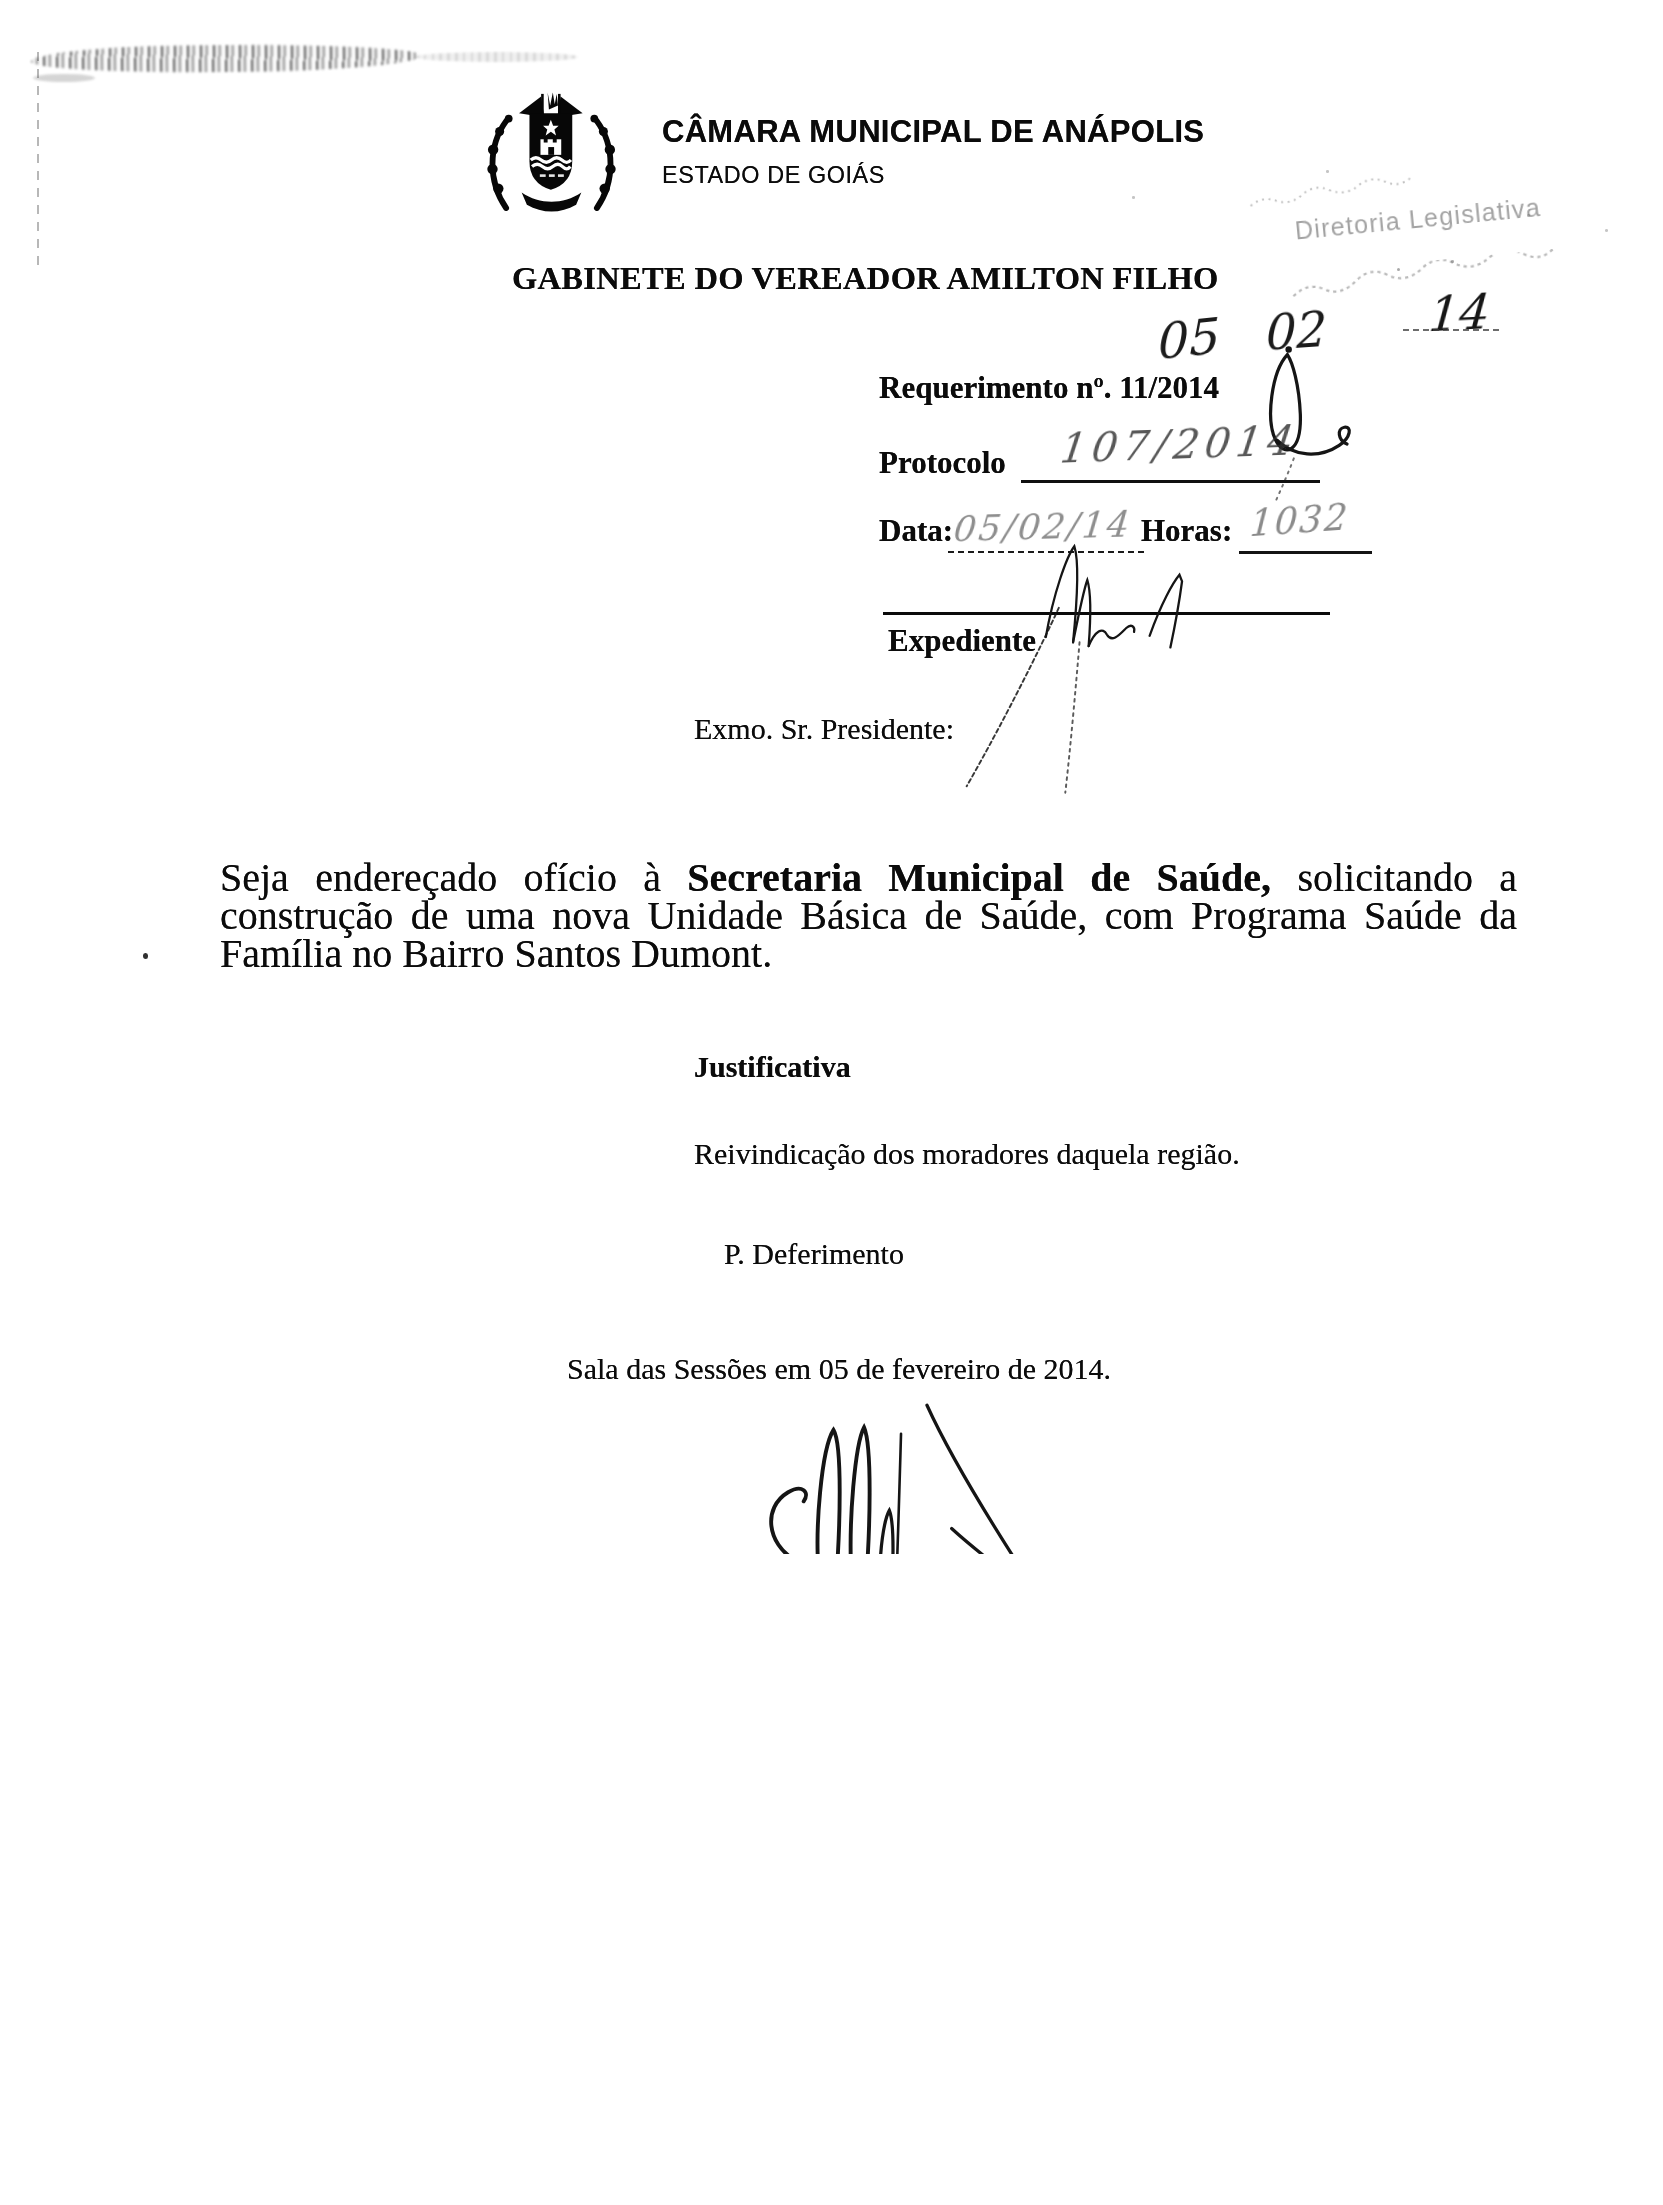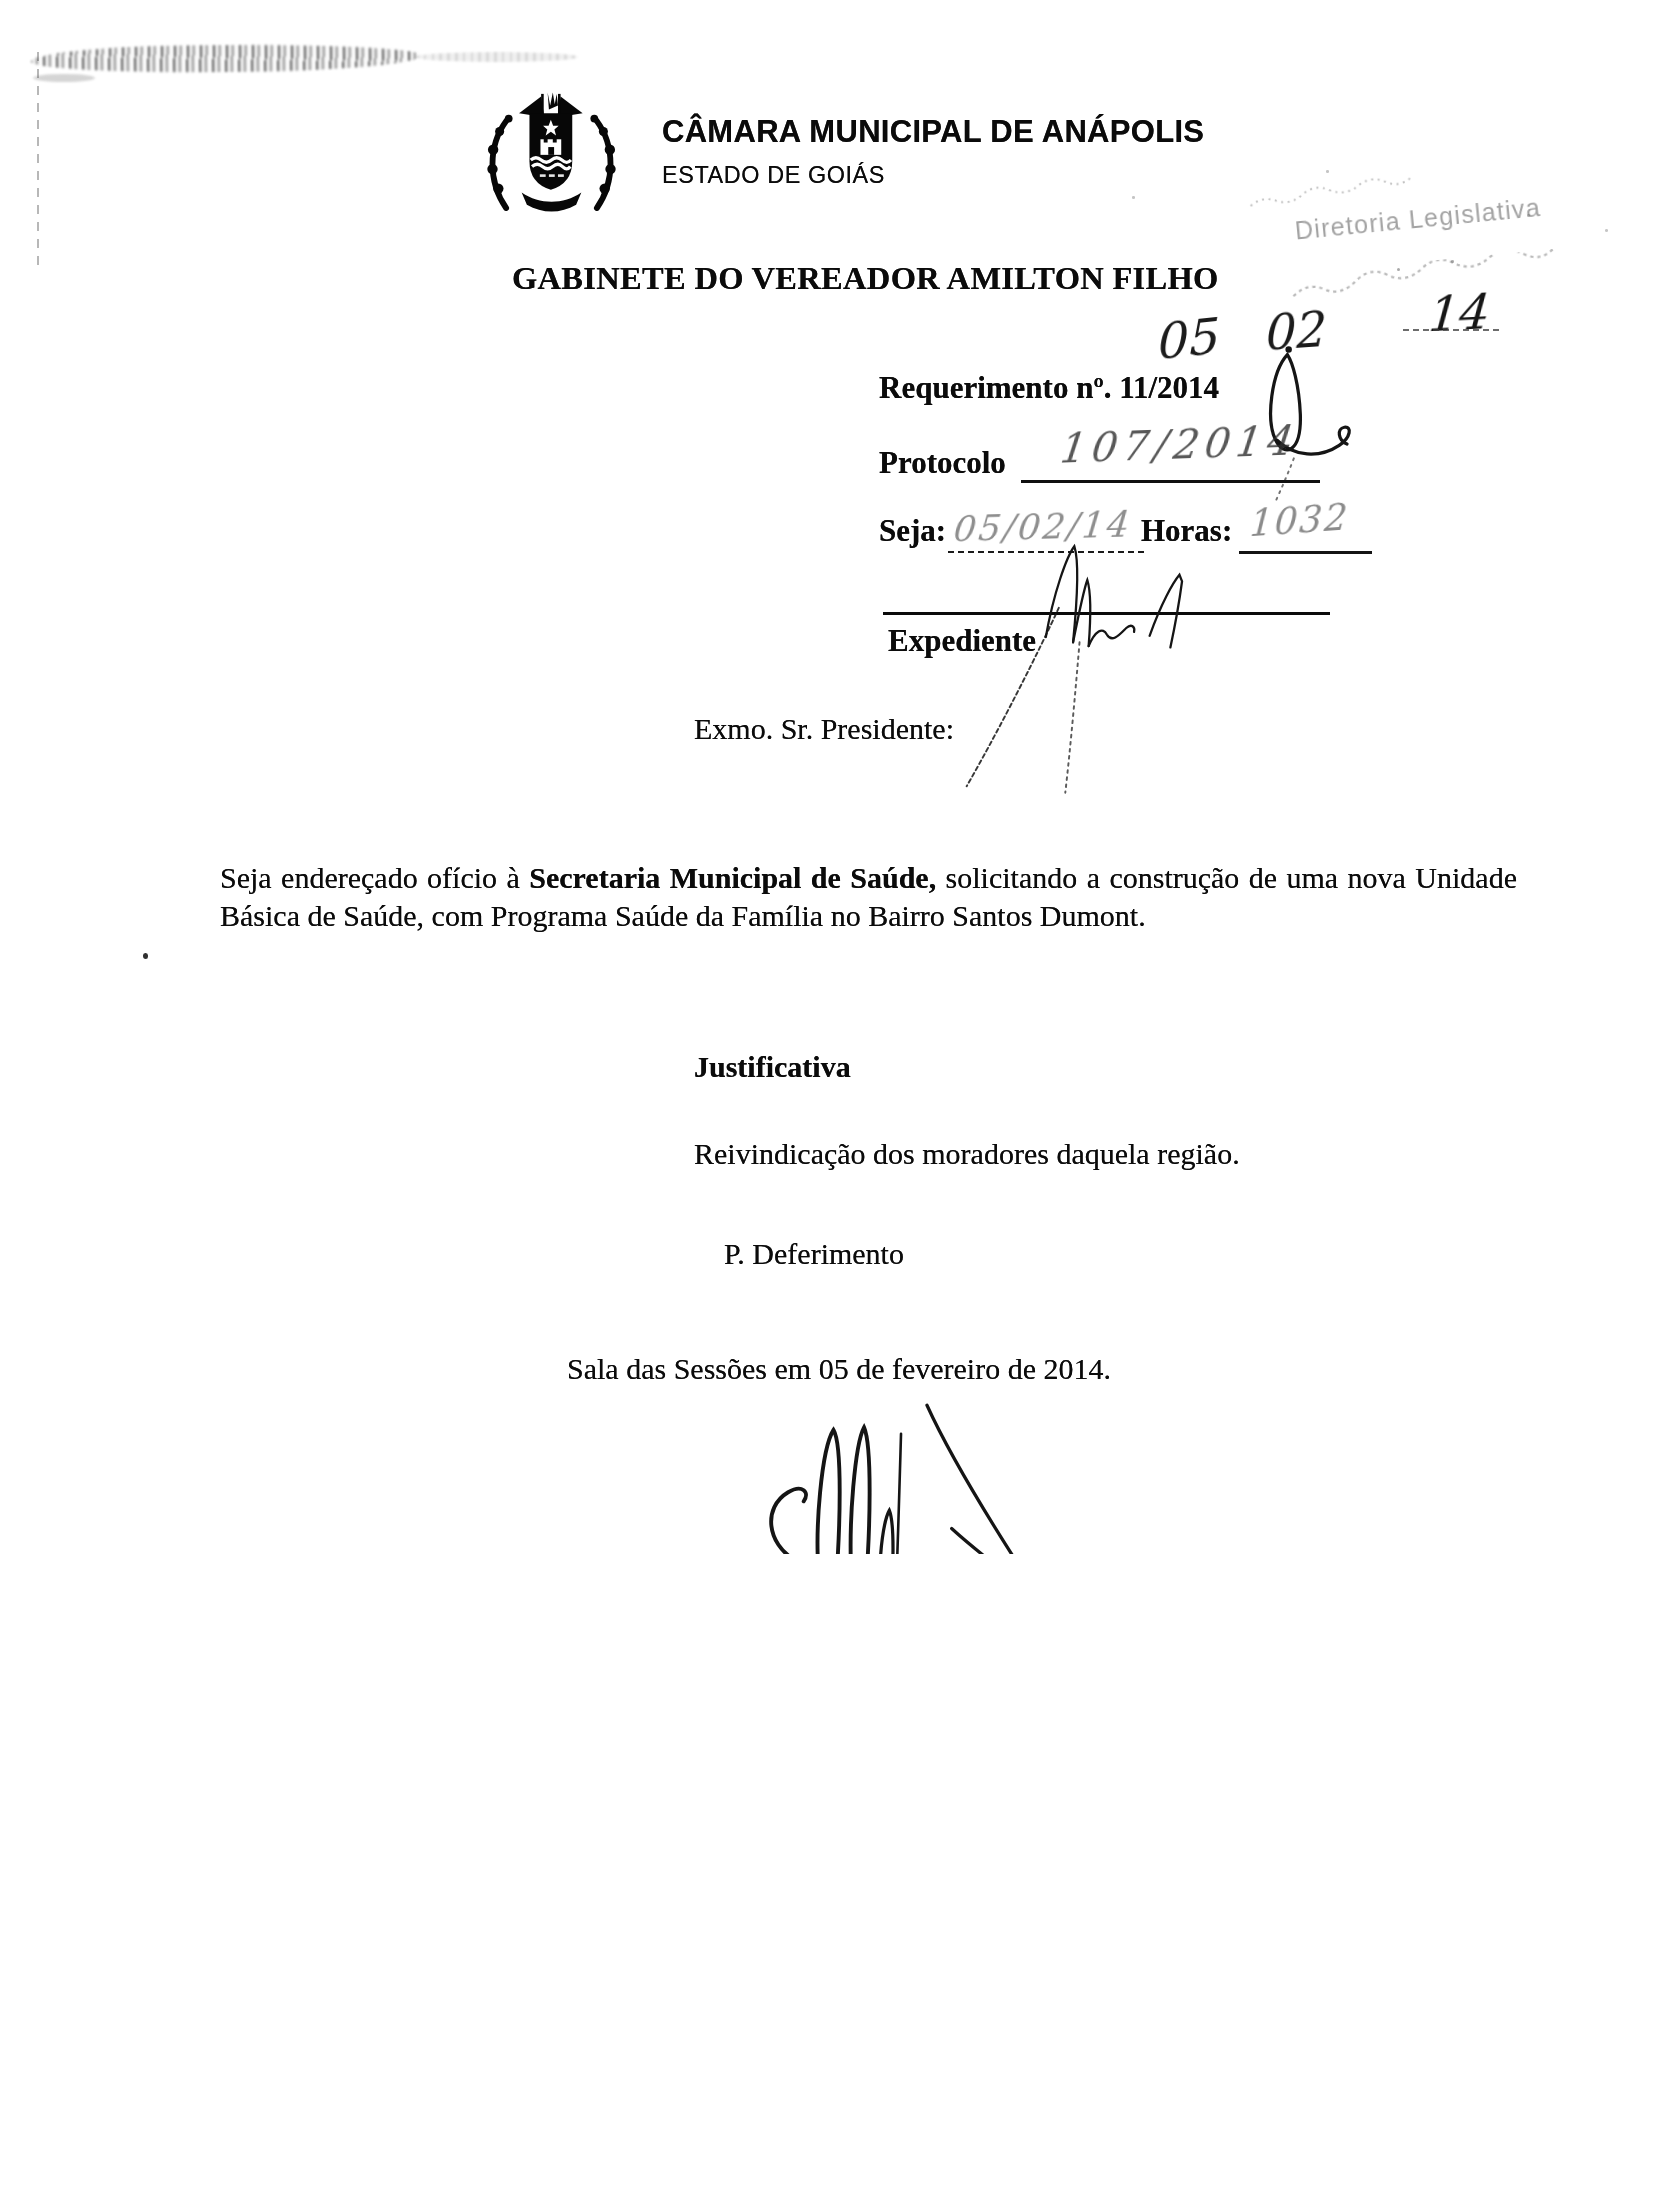--- a/index.html
+++ b/index.html
@@ -46,21 +46,21 @@
   .hw-protocol{left:1061px;top:421px;font-size:40px;letter-spacing:5.8px;transform:rotate(-2deg) skewX(-10deg);
     color:#2f2f2f;opacity:.8;filter:blur(0.3px);}
   .hw-date{left:954px;top:507px;font-size:35px;letter-spacing:2.6px;transform:rotate(-1.5deg) skewX(-8deg);
     color:#4a4a4a;opacity:.62;filter:blur(0.3px);}
   .hw-hours{left:1250px;top:500px;font-size:36px;letter-spacing:1.9px;transform:rotate(-4deg) skewX(-8deg);
     color:#454545;opacity:.62;filter:blur(0.3px);}
 
   
   .salutation{left:694px;top:712px;font-size:30px;}
   .intro{left:694px;top:786px;font-size:30px;}
-  .main-para{left:220px;top:859px;width:1297px;font-size:30px;line-height:38px;text-align:justify;}
+  .main-para{left:220px;top:859px;width:1297px;font-size:40px;line-height:38px;text-align:justify;}
   .just-head{left:694px;top:1050px;font-size:30px;}
   .just-text{left:694px;top:1137px;font-size:30px;}
   .deferment{left:690px;top:1237px;font-size:30px;margin-left:34px;}
   .session{left:567px;top:1352px;font-size:30px;}
 
   
   .sig-block{left:608px;top:1536px;width:520px;text-align:center;}
   .sig-name{font-size:31px;}
   .sig-role{font-size:29px;margin-top:7.1px;}
   .sig-pos{font-size:29px;margin-top:5.8px;}
@@ -161,21 +161,21 @@
     <circle cx="64" cy="10" r="5" fill="#151515"></circle>
     <path d="M62,18 C38,44 28,118 44,150 C58,178 84,168 82,110 C80,64 70,30 62,18 Z" stroke-width="5"></path>
     <path d="M46,150 C72,176 112,178 142,158 C160,146 162,128 150,130 C138,132 140,150 154,156" stroke-width="5"></path>
     <path d="M72,178 C62,204 52,226 44,244" stroke-width="3" stroke-dasharray="3 8" opacity=".6"></path>
   </svg>
 
   <div class="abs serif b ink protocol-label">Protocolo</div>
   <div class="abs hand hw-protocol">107/2014</div>
   <div class="abs protocol-line"></div>
 
-  <div class="abs serif b ink data-label">Seja:</div>
+  <div class="abs serif b ink data-label">Data:</div>
   <div class="abs hand hw-date">05/02/14</div>
   <div class="abs data-line"></div>
   <div class="abs serif b ink horas-label">Horas:</div>
   <div class="abs hand hw-hours">1032</div>
   <div class="abs horas-line"></div>
 
   <div class="abs exped-rule"></div>
   <svg class="abs sig" style="left:955px;top:533px;" width="253" height="273" viewBox="0 0 390 420">
     <path d="M160,115 C130,180 75,290 18,390" stroke-width="3" stroke-dasharray="6 5" opacity=".85"></path>
     <path d="M140,160 C152,92 172,36 184,20 C192,45 187,118 182,168" stroke-width="3.5"></path>

